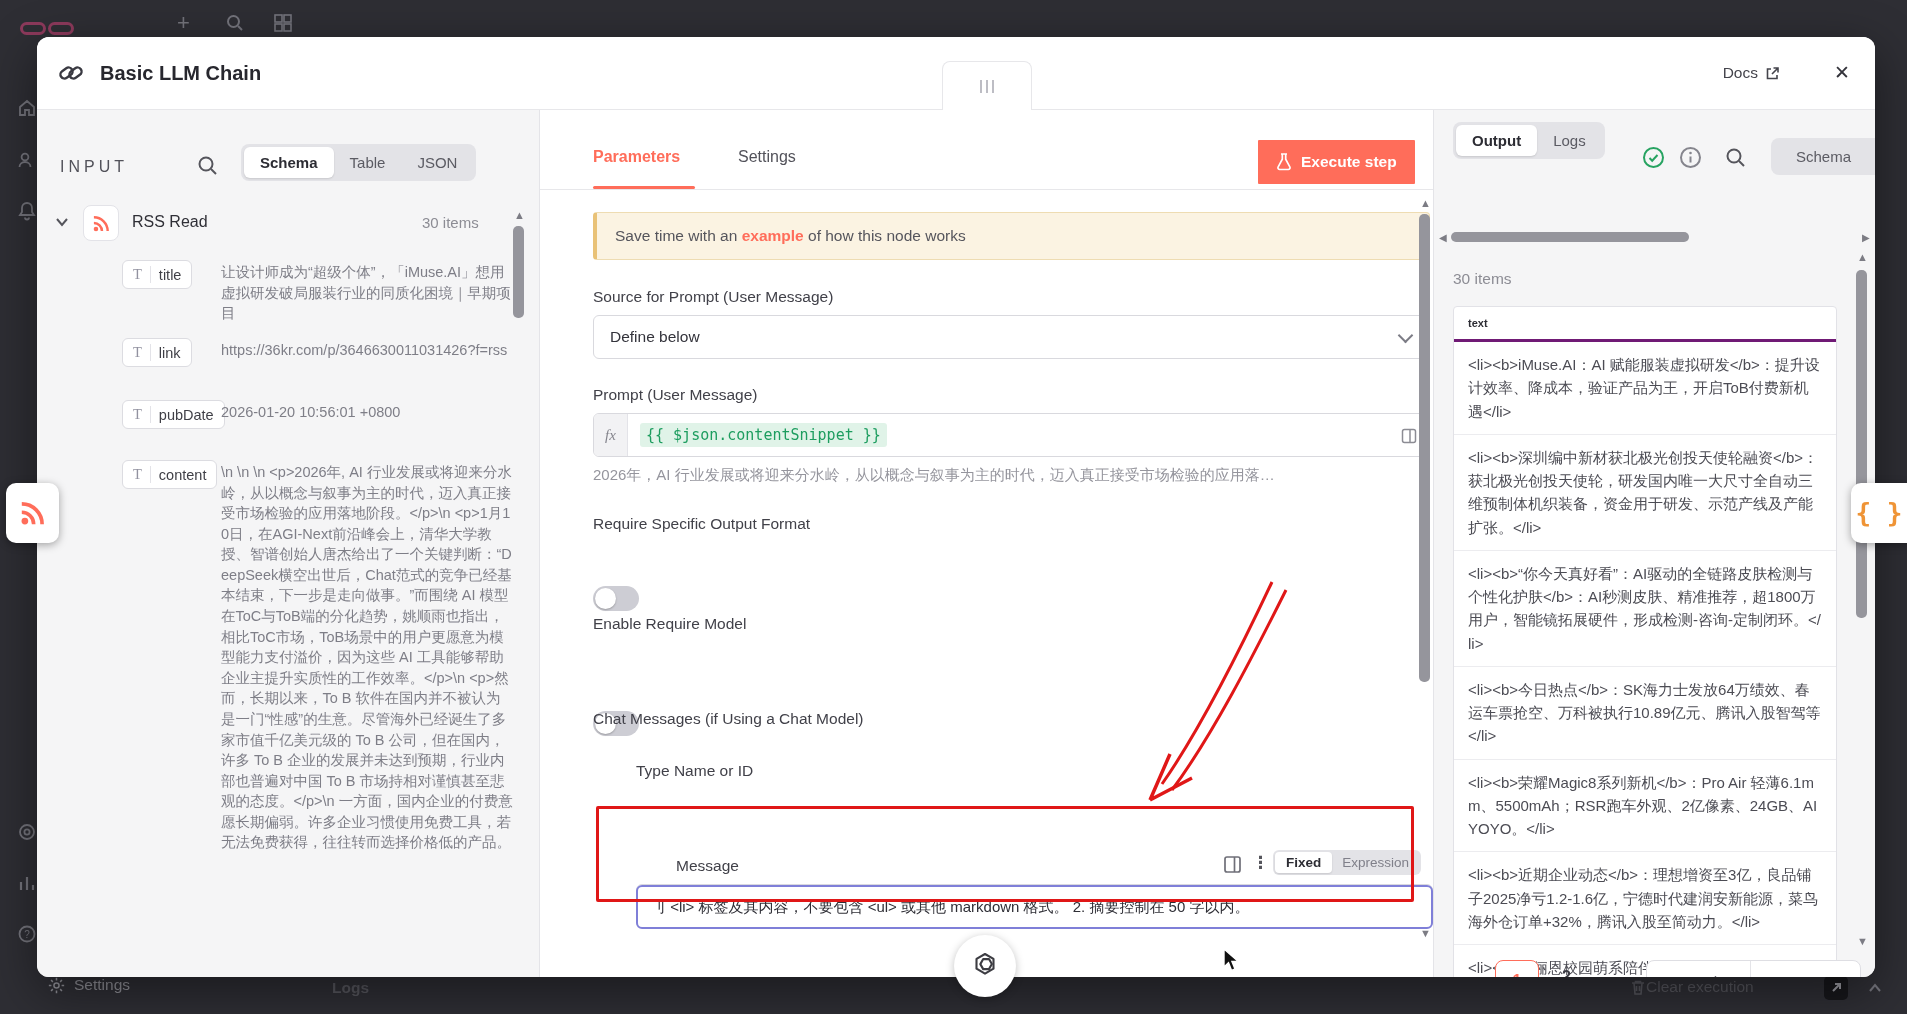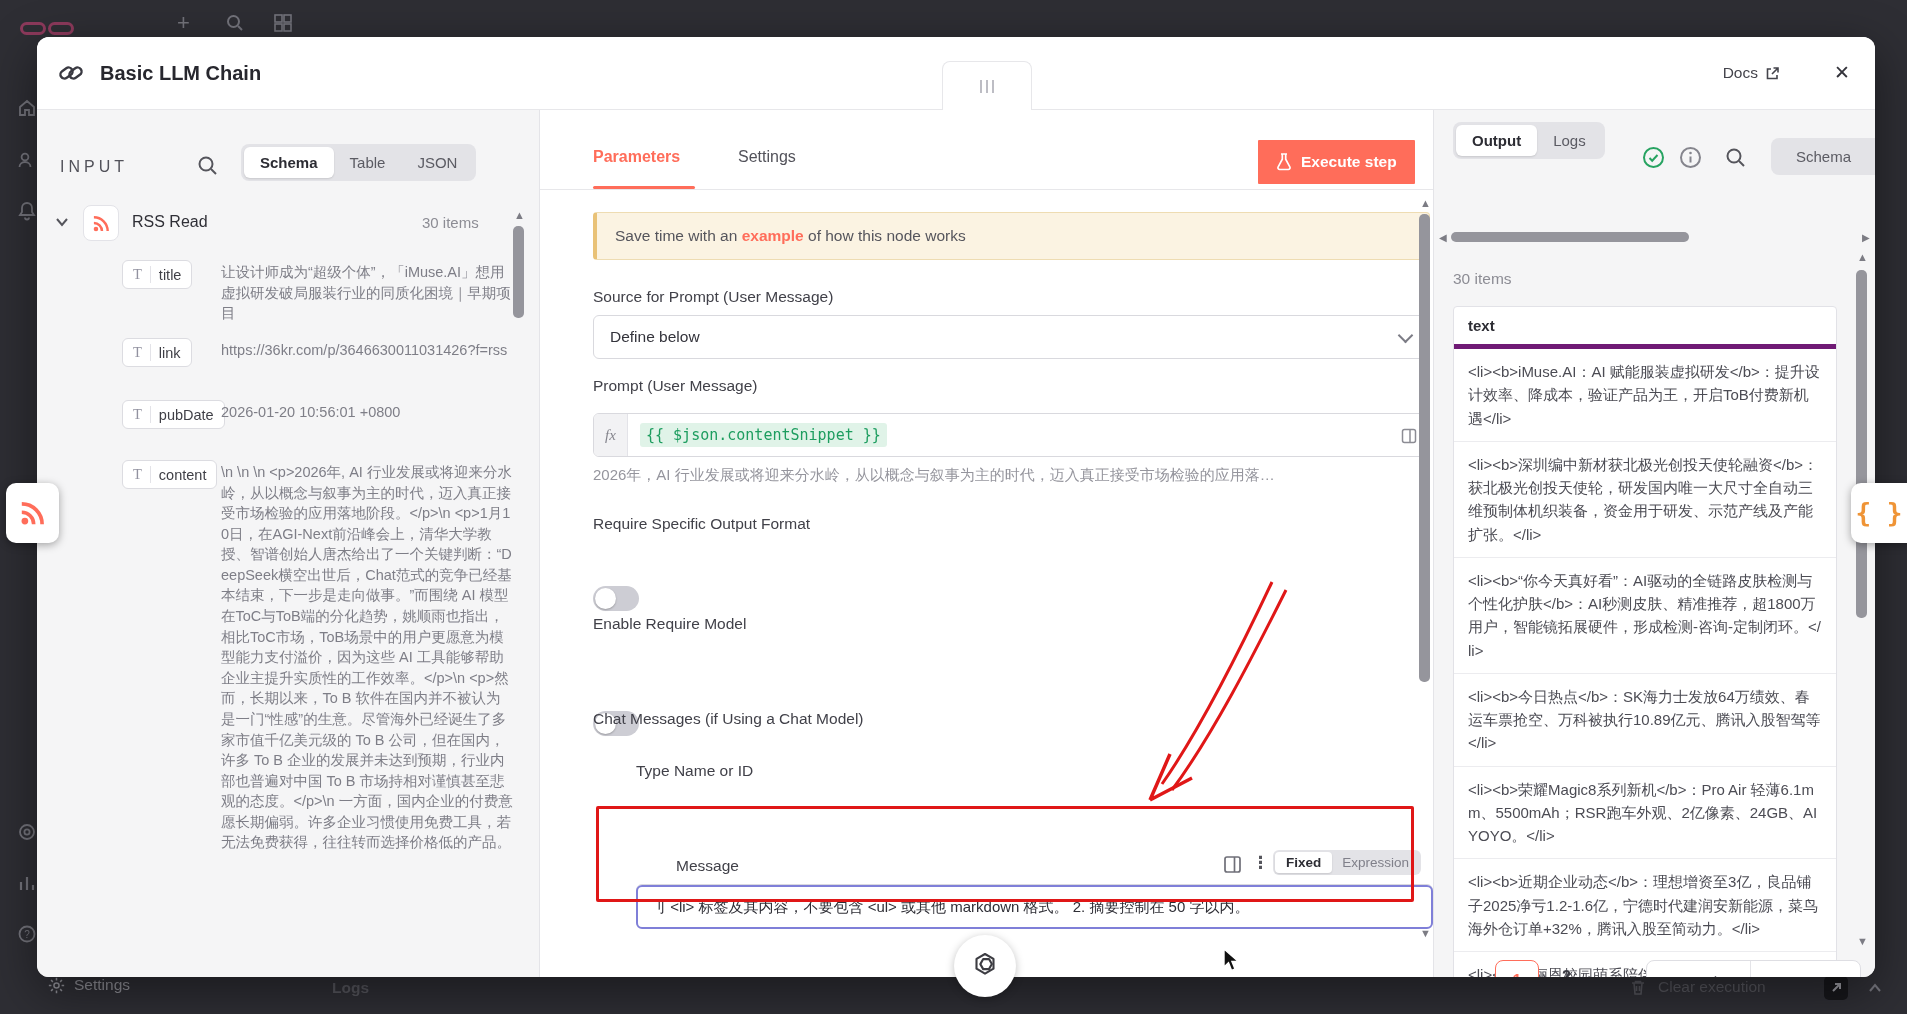--- a/index.html
+++ b/index.html
@@ -45,21 +45,21 @@
     align-items:center;justify-content:center;color:#85858d;font-style:italic;
     font-family:"Liberation Serif","DejaVu Serif",serif;font-size:15px;}
   .exprtxt{font-family:"DejaVu Sans Mono","Liberation Mono",monospace;font-size:15px;color:#1d9d5f;
     background:#e0f3e8;padding:3px 6px;border-radius:3px;margin-left:12px;white-space:nowrap;}
   .notice{background:#fbf3e2;border:1px solid #eedcb2;border-left:4px solid #e9c277;border-radius:4px;
     display:flex;align-items:center;padding:0 18px;font-size:15.5px;color:#55555c;}
   .scrollthumb{background:#95959c;border-radius:5px;}
   .arrowglyph{color:#7c7c84;font-size:11px;line-height:1;}
   
   .card{background:#fff;border:1px solid #e2e2e7;border-radius:4px;overflow:hidden;}
-  .card .hd{font-size:15px;font-weight:700;color:#2c2c33;padding:10px 14px;border-bottom:5px solid #701a75;}
+  .card .hd{font-size:11px;font-weight:700;color:#2c2c33;padding:10px 14px;border-bottom:3px solid #701a75;}
   .orow{font-size:15px;line-height:1.55;color:#4c4c54;padding:11px 14px;border-bottom:1px solid #ececef;word-break:break-all;}
   .pagebox{width:44px;height:42px;border:1.5px solid #ff6d5a;color:#ff6d5a;border-radius:8px;display:flex;
     align-items:center;justify-content:center;font-size:16px;font-weight:700;background:#fff;}
   
   #execbtn{background:#ff6d5a;color:#fff;border:none;border-radius:1px;height:44px;padding:0 18px;
     font-size:15.5px;font-weight:700;display:flex;align-items:center;gap:9px;font-family:inherit;}
   
   #redrect{border:3px solid #e01717;border-radius:2px;z-index:30;pointer-events:none;}
   svg{display:block;}
   .node{background:#fff;border-radius:10px;box-shadow:0 2px 8px rgba(0,0,0,.35);z-index:20;
@@ -132,21 +132,21 @@
   <div class="abs dimtxt" style="left:48px;top:976px;display:flex;align-items:center;gap:9px;">
     <span>
       <svg width="17" height="17" viewBox="0 0 20 20">
           <circle cx="10" cy="10" r="3" fill="none" stroke="#8e8e95" stroke-width="1.8"></circle>
           <path d="M10 1v3M10 16v3M1 10h3M16 10h3M3.6 3.6l2.1 2.1M14.3 14.3l2.1 2.1M16.4 3.6l-2.1 2.1M5.7 14.3l-2.1 2.1" stroke="#8e8e95" stroke-width="1.8"></path>
         </svg>
     </span>
     <span>Settings</span>
   </div>
   <div class="abs darktxt" style="left:332px;top:979px;font-weight:700;">Logs</div>
-  <div class="abs darktxt" style="left:1630px;top:978px;display:flex;align-items:flex-end;gap:12px;">
+  <div class="abs darktxt" style="left:1630px;top:978px;display:flex;align-items:flex-end;gap:0;">
     <span>
       <svg width="16" height="17" viewBox="0 0 16 17">
           <path d="M2 4h12M5.5 4V2.5h5V4M4 4l1 11h6l1-11M6.5 7v5M9.5 7v5" fill="none" stroke="#55555c" stroke-width="1.6"></path>
         </svg>
     </span>
     <span>Clear execution</span>
   </div>
   <div class="abs" style="left:1824px;top:976px;width:24px;height:24px;background:#17171b;border-radius:5px;">
     <svg width="24" height="24" viewBox="0 0 24 24">
         <path d="M9 15 L16 8 M11 8 h5 v5" fill="none" stroke="#9a9aa1" stroke-width="2"></path>
@@ -262,21 +262,21 @@
         <span style="color:#ff6d5a;font-weight:700;">example</span>
         <span style="white-space:pre;text-align:center;"> of how this node works</span>
       </div>
 
       <div class="abs flabel" style="left:53px;top:178px;">Source for Prompt (User Message)</div>
       <div class="abs selectbox" style="left:53px;top:205px;width:837px;">
         <span>Define below</span>
         <span class="chev"></span>
       </div>
 
-      <div class="abs flabel" style="left:53px;top:267px;">Prompt (User Message)</div>
+      <div class="abs flabel" style="left:53px;top:276px;">Prompt (User Message)</div>
       <div class="abs exprfield" style="left:53px;top:303px;width:837px;">
         <div class="fxbox">fx</div>
         <span class="exprtxt">{{ $json.contentSnippet }}</span>
         <span class="abs" style="right:12px;top:14px;">
           <svg width="16" height="16" viewBox="0 0 16 16">
               <rect x="1.5" y="1.5" width="13" height="13" rx="2" fill="none" stroke="#8c8c94" stroke-width="1.5"></rect>
               <line x1="9" y1="1.5" x2="9" y2="14.5" stroke="#8c8c94" stroke-width="1.5"></line>
             </svg>
         </span>
       </div>

